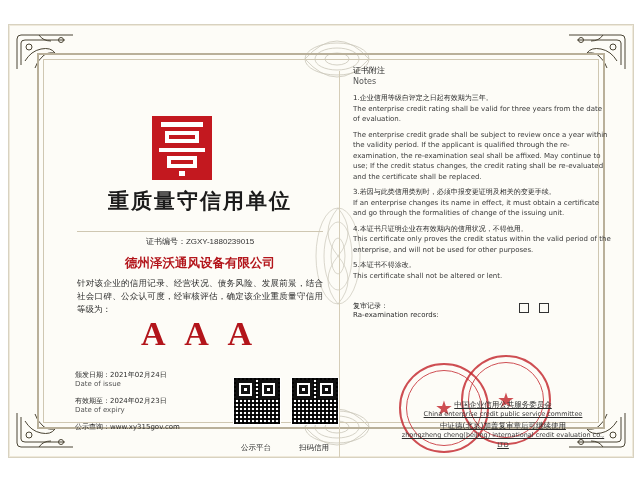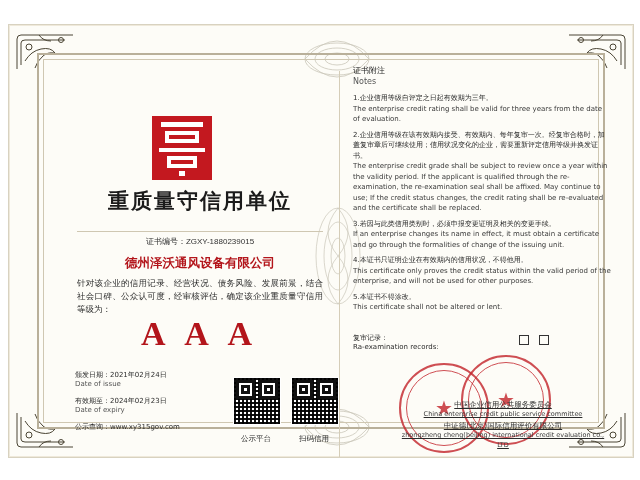--- a/index.html
+++ b/index.html
@@ -194,21 +194,21 @@
     content: "";
     position: absolute;
     width: 13px; height: 13px;
     border: 3px solid #111;
     background: #fff;
     box-shadow: inset 0 0 0 2px #fff, inset 0 0 0 5px #111;
   }
   .qr:before { left: 2px; top: 2px; }
   .qr:after  { right: 2px; top: 2px; }
   .qr-cap {
-    margin-top: 9px;
+    margin-top: 18px;
     font-size: 7.5px;
     color: #2b2b2b;
     font-family: "DejaVu Sans", sans-serif;
   }
 
   
   .v-sep {
     position: absolute;
     left: 330px;
     top: 46px;
@@ -455,21 +455,20 @@
         <span>证书附注</span><br>
         <span class="en">Notes</span>
       </div>
 
       <div class="notes-list">
         <div>
           <span class="note-cn">1.企业信用等级自评定之日起有效期为三年。</span>
           <span class="note-en">The enterprise credit rating shall be valid for three years from the date of evaluation.</span>
         </div>
         <div>
-          <span class="note-cn">2.企业信用等级在该有效期内接受、有效期内、每年复审一次。经复审合格时，加盖复审章后可继续使用；信用状况变化的企业，需要重新评定信用等级并换发证书。</span>
           <span class="note-en">The enterprise credit grade shall be subject to review once a year within the validity period. If the applicant is qualified through the re-examination, the re-examination seal shall be affixed. May continue to use; If the credit status changes, the credit rating shall be re-evaluated and the certificate shall be replaced.</span>
         </div>
         <div>
           <span class="note-cn">3.若因与此类信用类别时，必须申报变更证明及相关的变更手续。</span>
           <span class="note-en">If an enterprise changes its name in effect, it must obtain a certificate and go through the formalities of change of the issuing unit.</span>
         </div>
         <div>
           <span class="note-cn">4.本证书只证明企业在有效期内的信用状况，不得他用。</span>
           <span class="note-en">This certificate only proves the credit status within the valid period of the enterprise, and will not be used for other purposes.</span>
         </div>
@@ -493,18 +492,18 @@
     <div class="stamp stamp-1">
       <span class="star">★</span>
     </div>
     <div class="stamp stamp-2">
       <span class="star">★</span>
     </div>
 
     <div class="org-lines">
       <div>中国企业信用公共服务委员会</div>
       <div class="en">China enterprise credit public service committee</div>
-      <div>中证德(北京)国际信用评价有限公司</div>
+      <div>中证德(北京)加盖复审章后可继续使用</div>
       <div class="en">zhongzheng cheng(beijing) international credit evaluation co., LTD</div>
     </div>
 
   </div>
 </div>
 
 </body></html>

